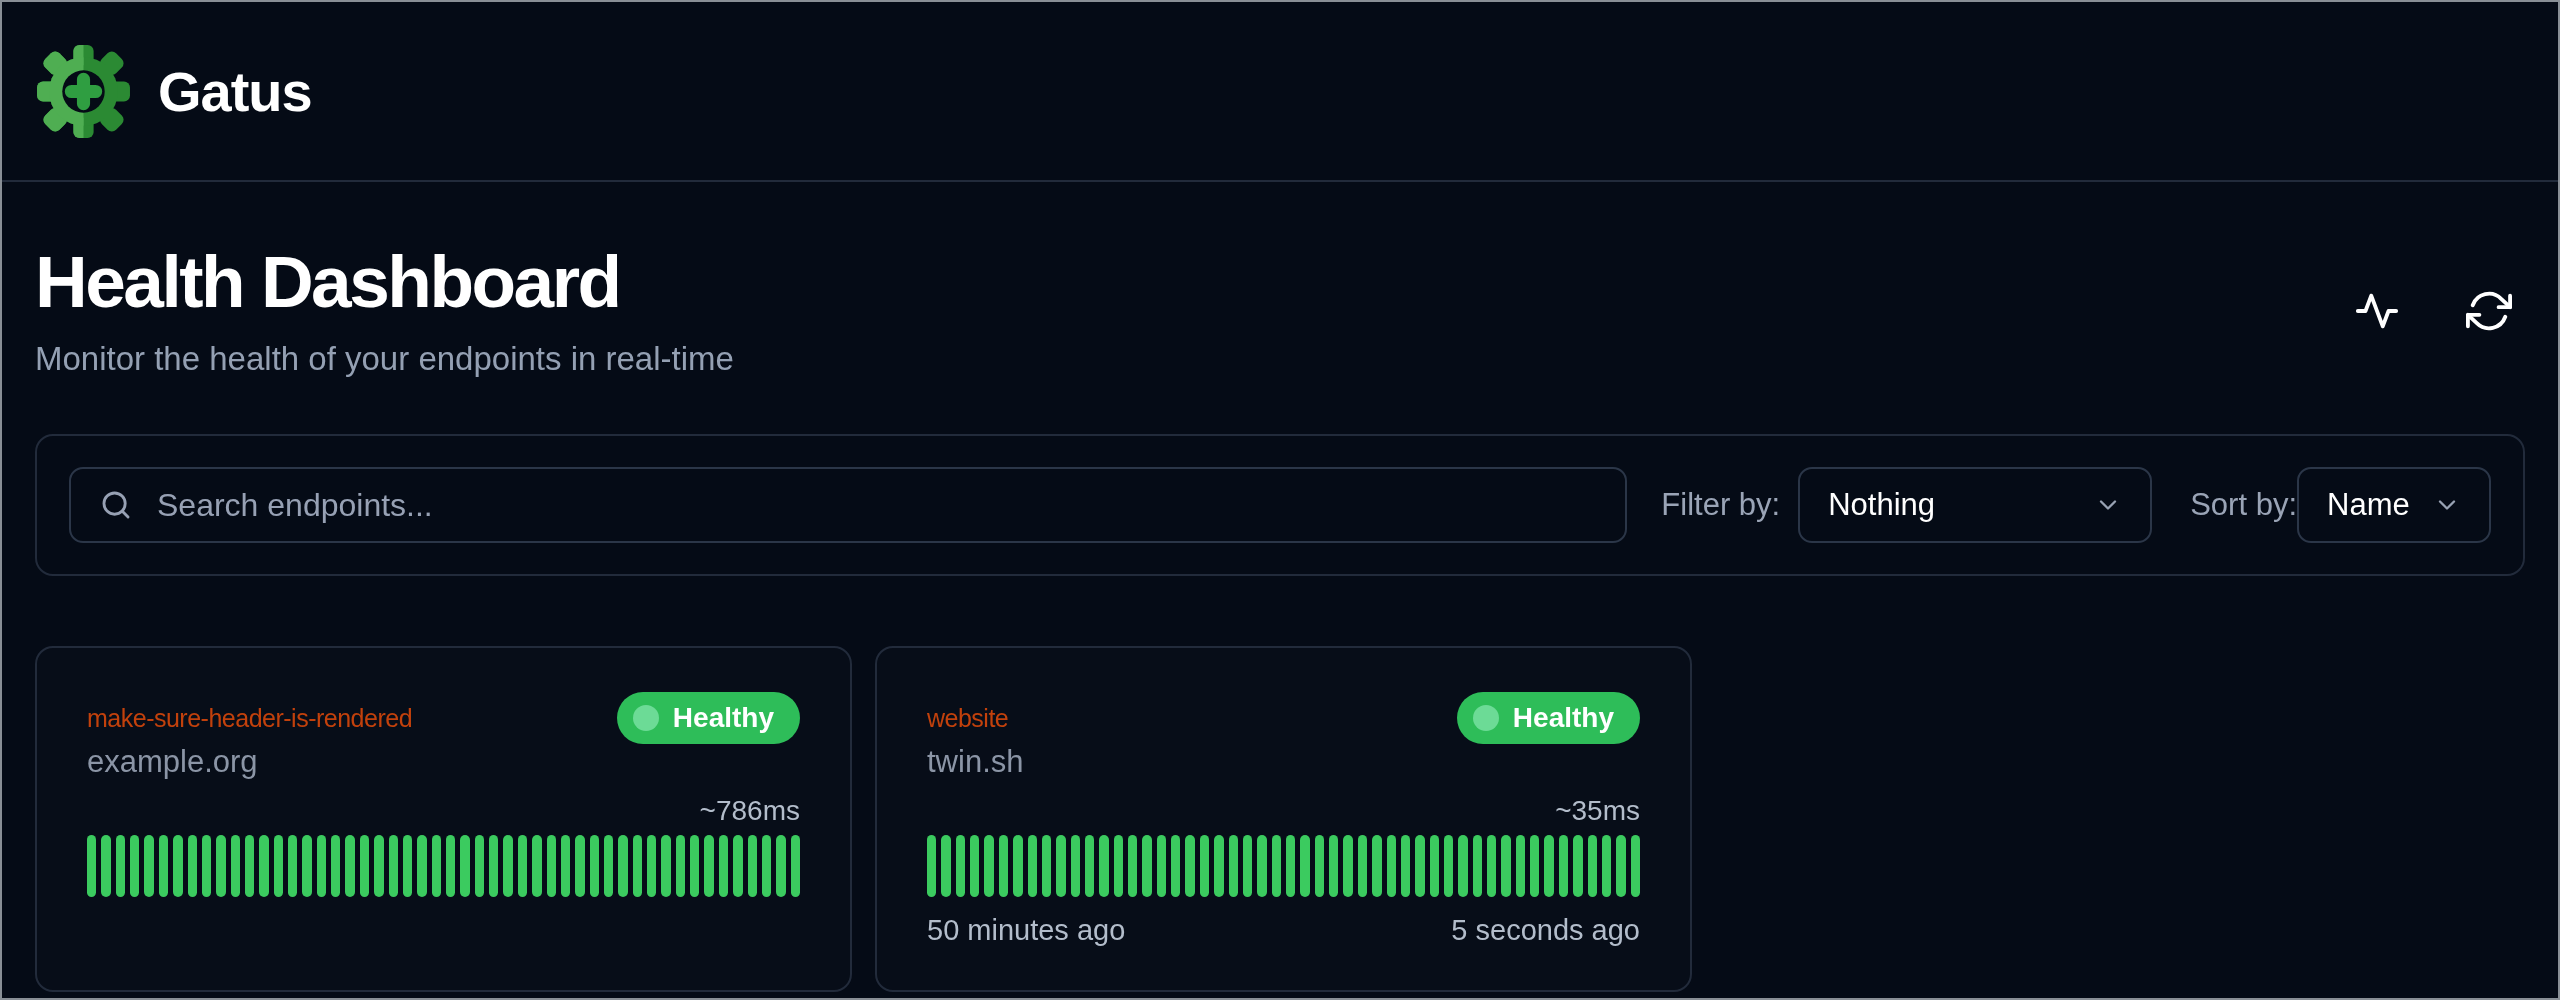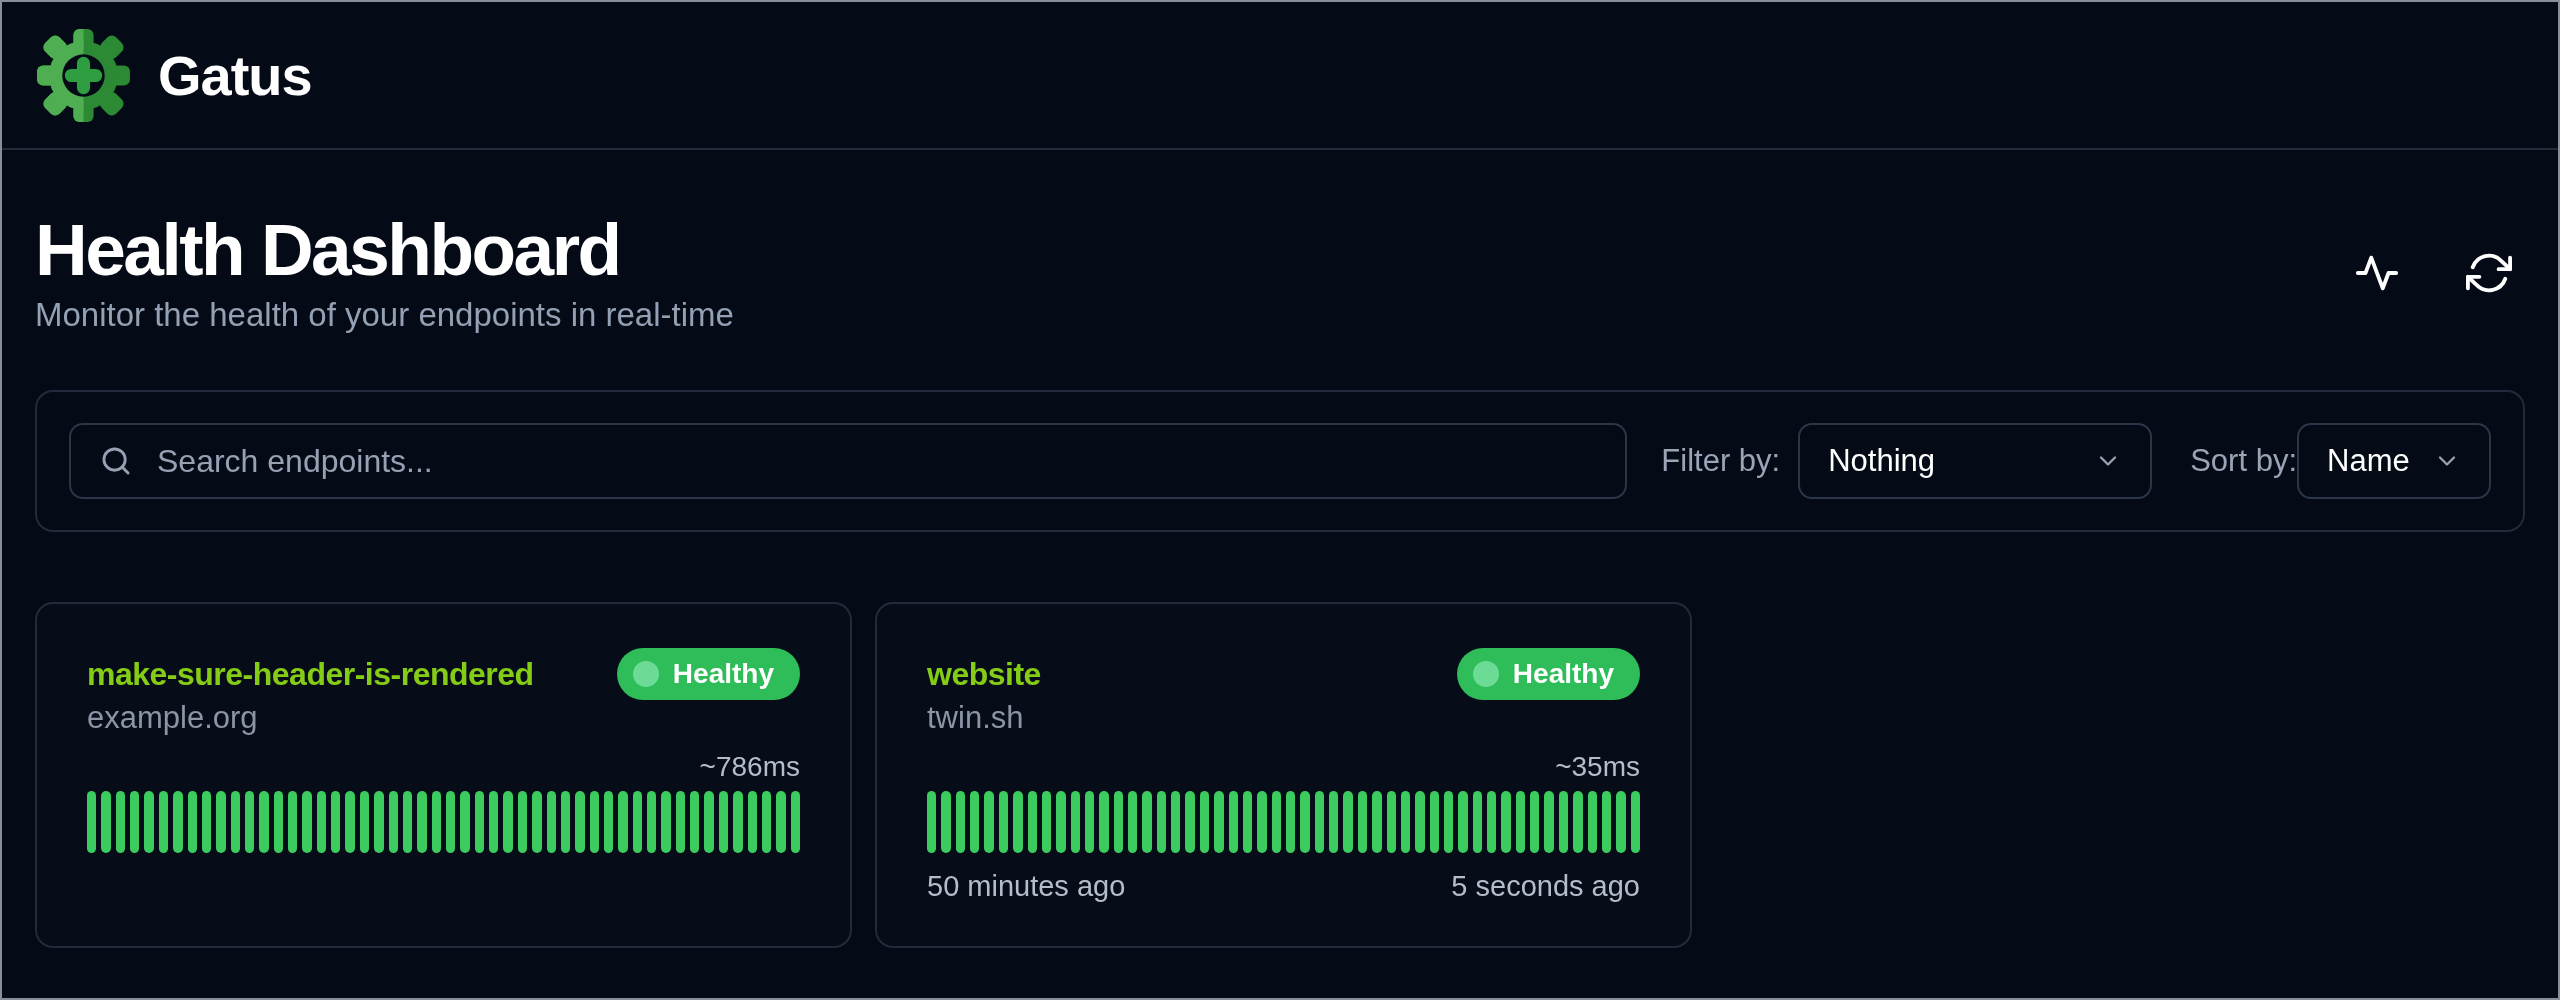--- a/index.html
+++ b/index.html
@@ -18,42 +18,42 @@
   html,body{width:2560px;height:1000px}
   body{
     background:var(--bg);
     border:2px solid #898f96;
     font-family:"Liberation Sans","DejaVu Sans",sans-serif;
     color:var(--text);
     overflow:hidden;
   }
   
   .navbar{
-    height:148px;
+    height:180px;
     display:flex;align-items:center;
     padding:8px 33px;
     border-bottom:2px solid var(--panel-border);
   }
   .logo{width:97px;height:97px;flex:none}
   .brand{
     font-size:56px;font-weight:700;letter-spacing:-1px;
     margin-left:26px;color:#fff;
   }
   
   .main{padding:0 33px}
   .page-head{
     margin-top:62px;
     display:flex;align-items:center;justify-content:space-between;
   }
   .page-title{
     font-size:73px;font-weight:800;letter-spacing:-2.5px;color:#ffffff;
     line-height:76px;
   }
   .page-subtitle{
-    margin-top:8px;font-size:33px;color:var(--muted);line-height:38px;
+    margin-top:20px;font-size:33px;color:var(--muted);line-height:38px;
   }
   .head-actions{display:flex;align-items:center;gap:64px;padding-right:12px}
   .icon-btn{
     background:none;border:none;cursor:pointer;padding:0;
     width:48px;height:48px;display:flex;align-items:center;justify-content:center;
   }
   .icon-btn svg{width:46px;height:46px;stroke:#ffffff}
   
   .toolbar{
     margin-top:56px;
@@ -94,21 +94,21 @@
   .cards{margin-top:70px;display:flex;gap:23px}
   .card{
     width:817px;height:346px;
     border:2px solid var(--panel-border);
     border-radius:18px;
     background:rgba(255,255,255,0.012);
     padding:44px 50px 26px 50px;
     cursor:pointer;
   }
   .card-head{display:flex;align-items:center;justify-content:space-between}
-  .card-title{font-size:32px;font-weight:700;color:#84cc16;letter-spacing:-0.5px}
+  .card-title{font-size:25px;font-weight:400;color:#c2410c;letter-spacing:-0.5px}
   .badge{
     height:52px;border-radius:26px;
     background:var(--green-badge);
     display:flex;align-items:center;gap:14px;
     padding:0 26px 0 16px;
     font-size:28px;font-weight:700;color:#fff;flex:none;
   }
   .dot{width:26px;height:26px;border-radius:50%;background:var(--green-dot)}
   .card-group{font-size:31px;color:var(--muted2);line-height:36px}
   .ms{margin-top:16px;text-align:right;font-size:28px;color:var(--muted3);line-height:30px}

